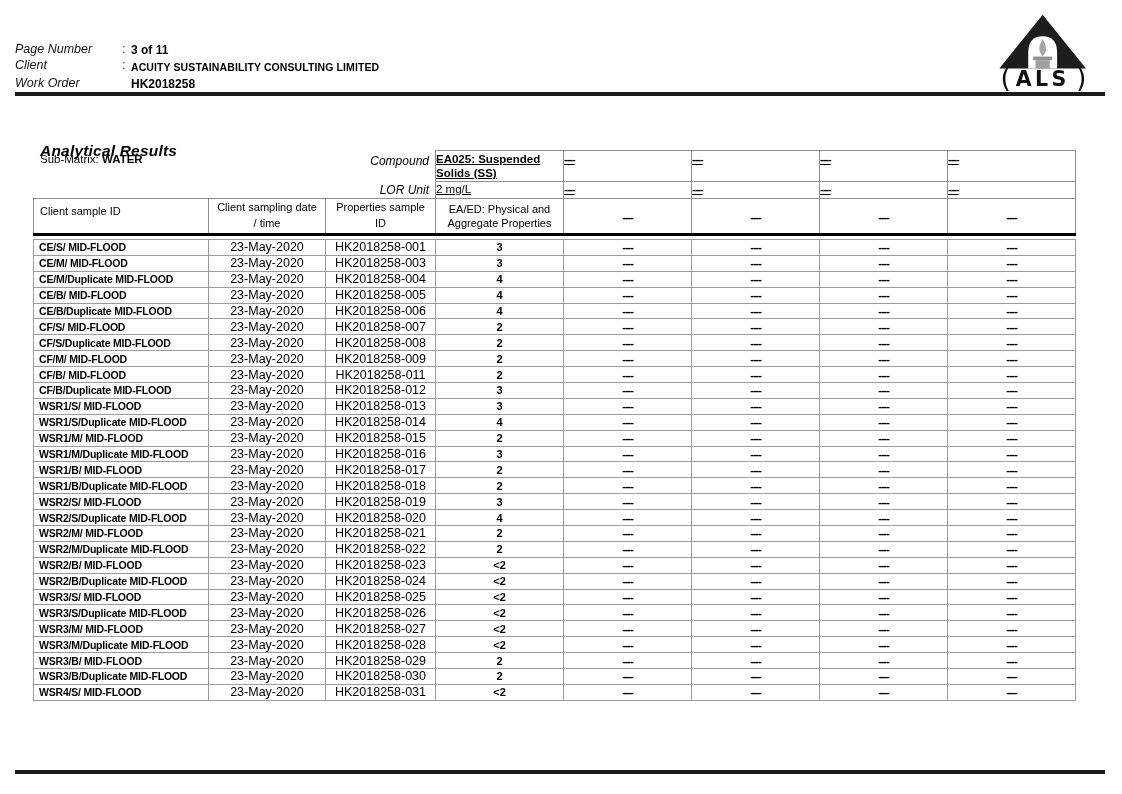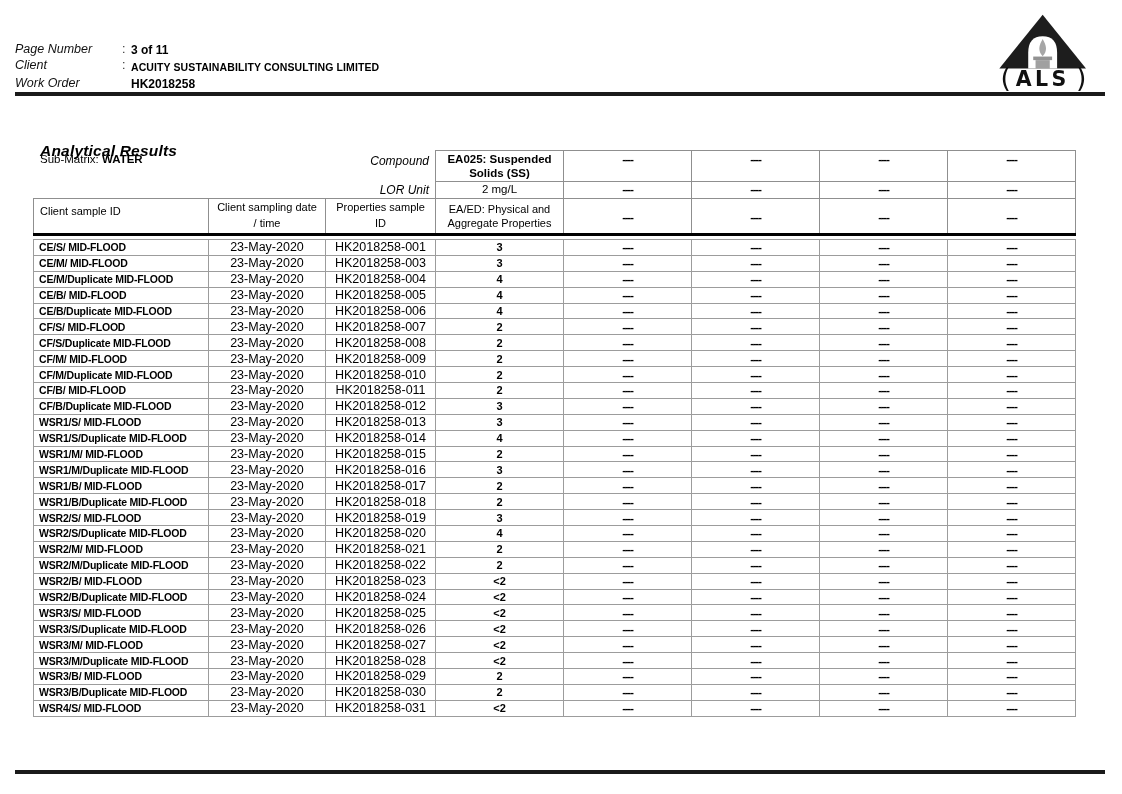--- a/index.html
+++ b/index.html
@@ -18,21 +18,21 @@
 
   .section-title { position:absolute; left:40px; top:105px; font-weight:bold; font-style:italic; font-size:15.5px; letter-spacing:0.2px;margin-top:37px; }
 
   
   .submatrix { position:absolute; left:40px; top:153px; font-size:11.5px; }
   .row-label { position:absolute; width:140px; text-align:right; font-style:italic; font-size:12px; }
 
   
   table { border-collapse:collapse; table-layout:fixed; }
   .upper-table { position:absolute; left:435px; top:150px; width:640px; }
-  .upper-table td { border:1px solid #8f8f8f; text-align:center; vertical-align:top; background:#fff; }
+  .upper-table td { border:1px solid #8f8f8f; text-align:left; vertical-align:top; background:#fff;text-decoration:underline; }
   .cell-compound { font-weight:bold; font-size:11.5px; line-height:1.2; padding-top:2px; height:28px; }
   .cell-lor { font-size:11.5px; height:17px; line-height:15px; }
 
   .head-table { position:absolute; left:33px; top:198px; width:1042px; border:1px solid #8f8f8f; border-bottom:3px solid #000; }
   .head-table td { border-left:1px solid #8f8f8f; vertical-align:middle; height:36px; }
   .head-table td:first-child { border-left:none; }
   .col-hdr { font-size:11px; text-align:center; line-height:1.45; }
   .col-hdr.left { text-align:left; padding-left:6px; vertical-align:top; padding-top:5px; }
   .method-cell { font-size:11px; text-align:center; line-height:1.3; font-style:normal; }
 
@@ -237,30 +237,20 @@
       <td class="sid">CF/M/ MID-FLOOD</td>
       <td class="date">23-May-2020</td>
       <td class="lab">HK2018258-009</td>
       <td class="val">2</td>
       <td class="emp">----</td>
       <td class="emp">----</td>
       <td class="emp">----</td>
       <td class="emp">----</td>
     </tr>
         <tr>
-      <td class="sid">CF/M/Duplicate MID-FLOOD</td>
-      <td class="date">23-May-2020</td>
-      <td class="lab">HK2018258-010</td>
-      <td class="val">2</td>
-      <td class="emp">----</td>
-      <td class="emp">----</td>
-      <td class="emp">----</td>
-      <td class="emp">----</td>
-    </tr>
-        <tr>
       <td class="sid">CF/B/ MID-FLOOD</td>
       <td class="date">23-May-2020</td>
       <td class="lab">HK2018258-011</td>
       <td class="val">2</td>
       <td class="emp">----</td>
       <td class="emp">----</td>
       <td class="emp">----</td>
       <td class="emp">----</td>
     </tr>
         <tr>

